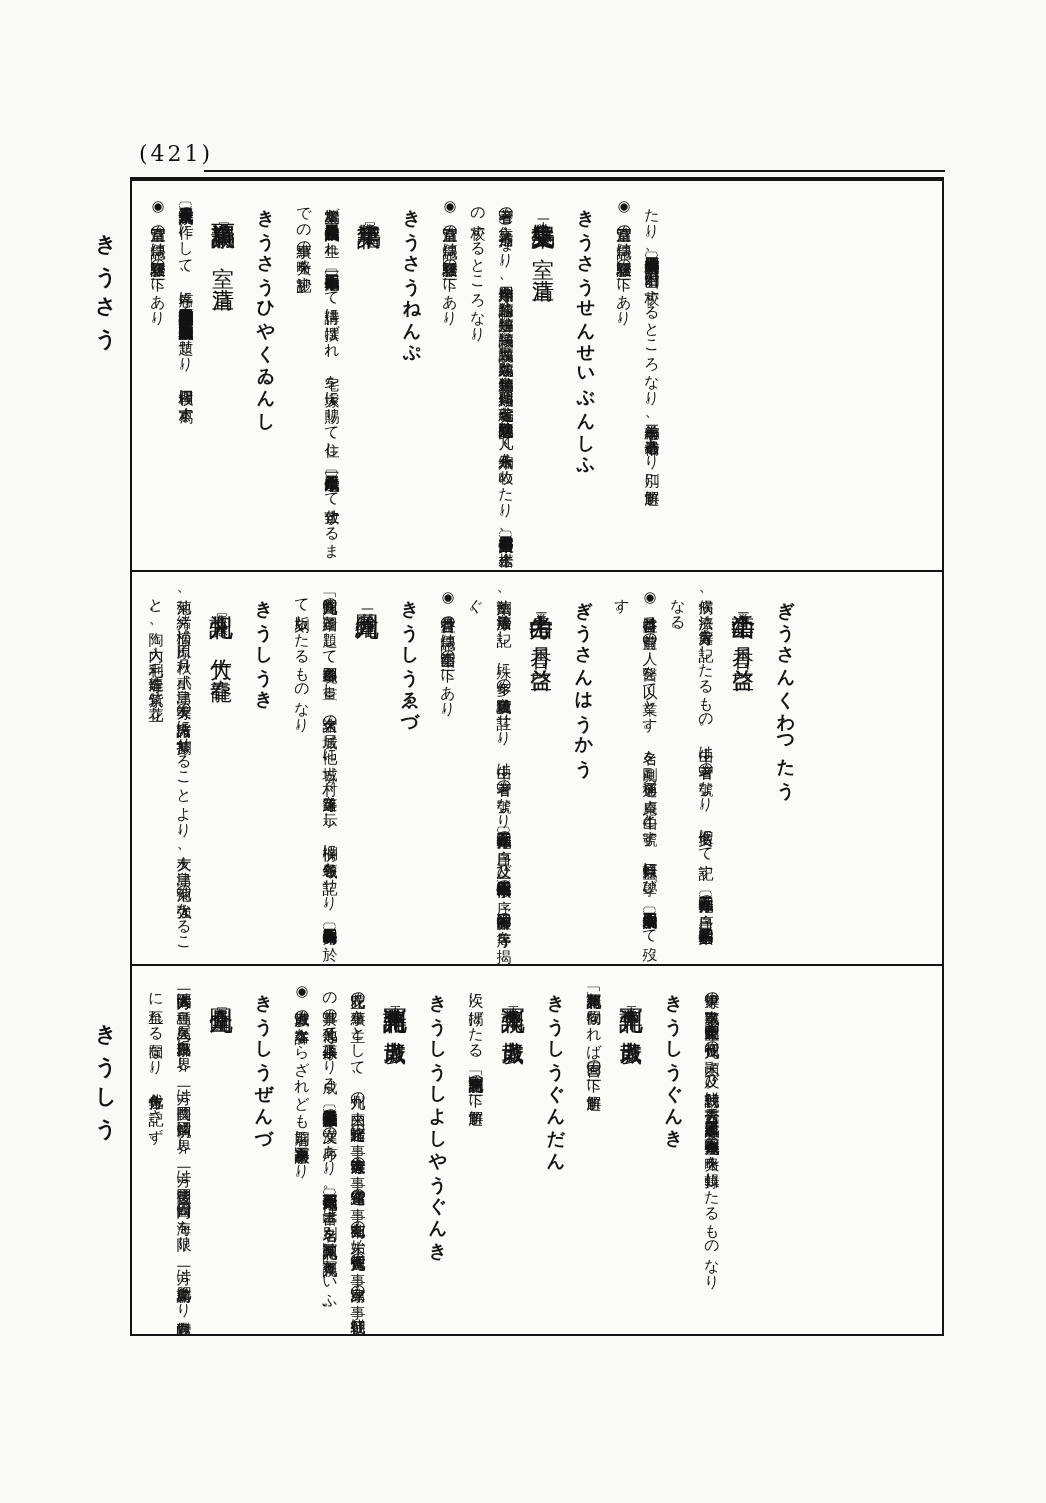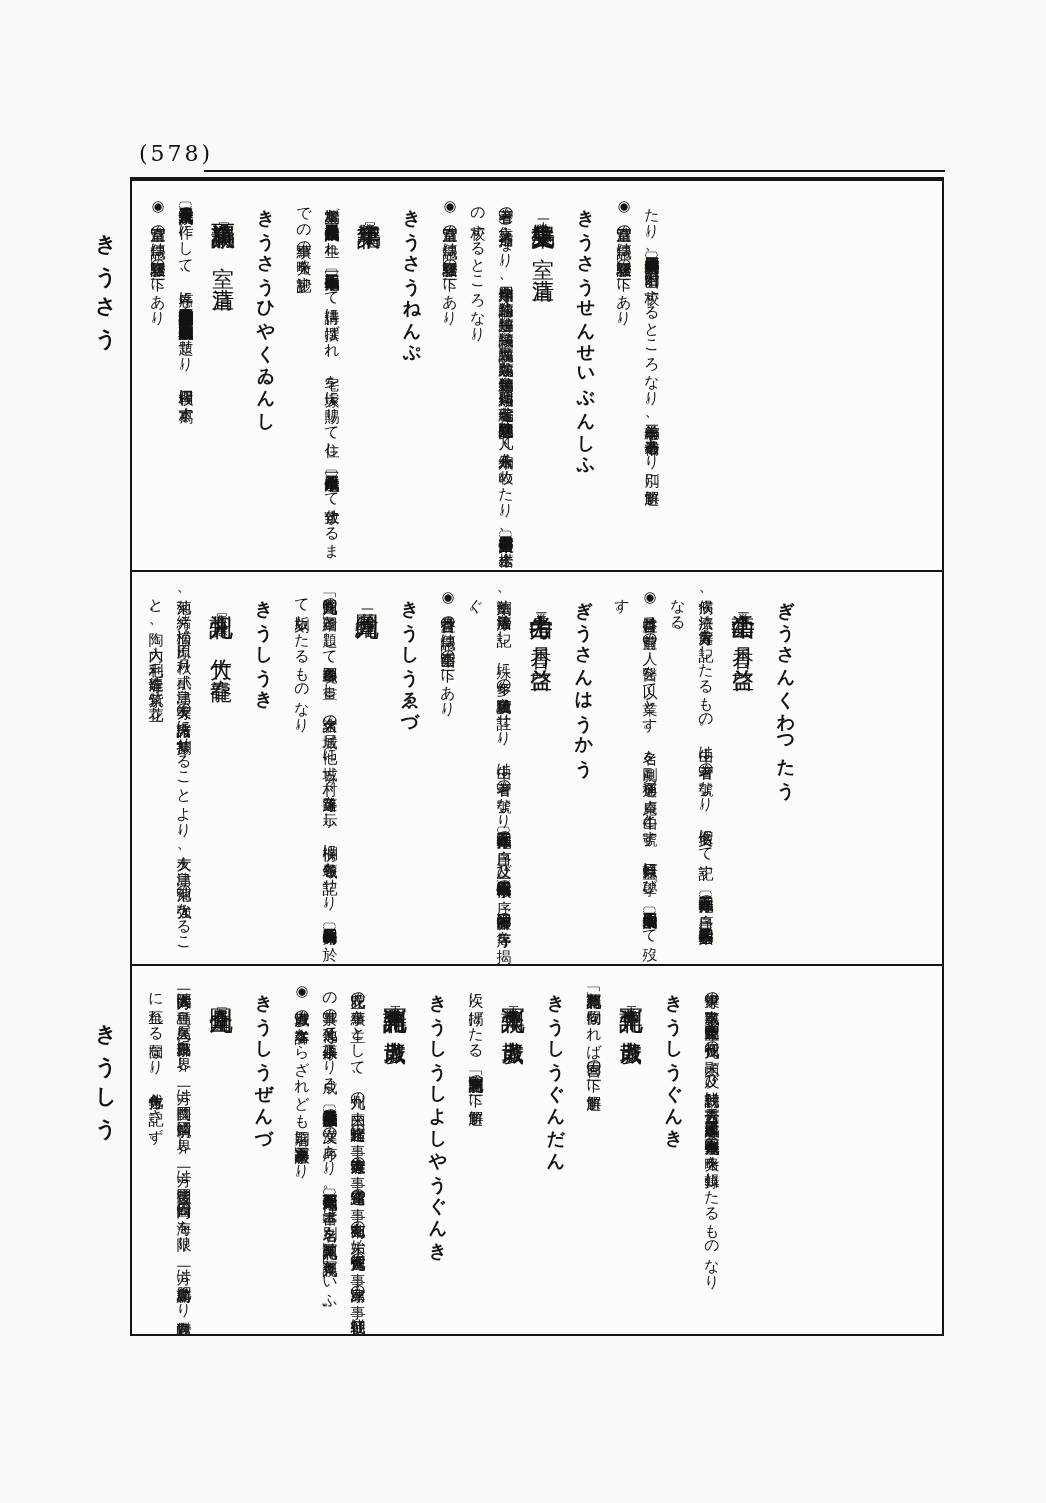--- a/index.html
+++ b/index.html
@@ -64,21 +64,21 @@
     color:#111;
   }
   .label-top{top:220px;}
   .label-bottom{top:1010px;}
 </style>
 </head>
 <body>
 
 <div class="page">
 
-  <div class="pageno">(578)</div>
+  <div class="pageno">(421)</div>
   <div class="top-hairline"></div>
 
   <div class="margin-label label-top">きうさう</div>
   <div class="margin-label label-bottom">きうしう</div>
 
   <div class="content-box">
 
     <section class="row row-1">
 
       <article class="entry">

